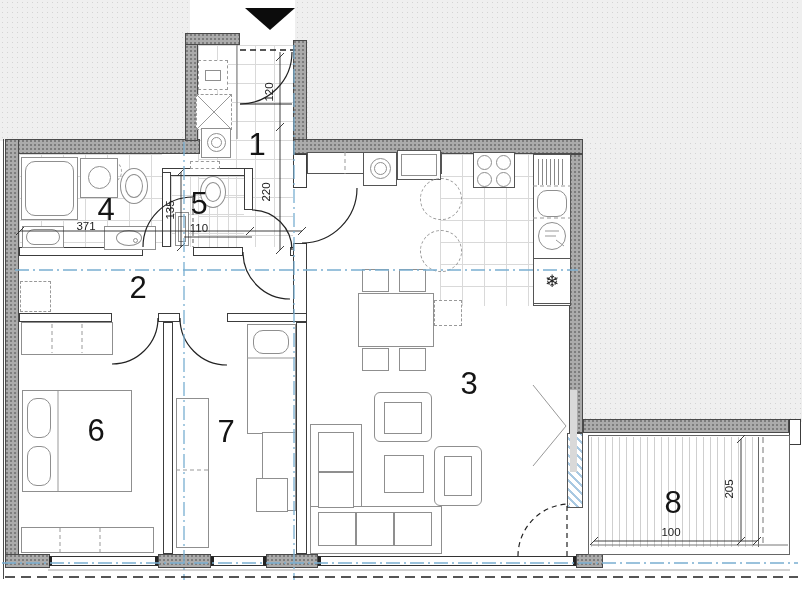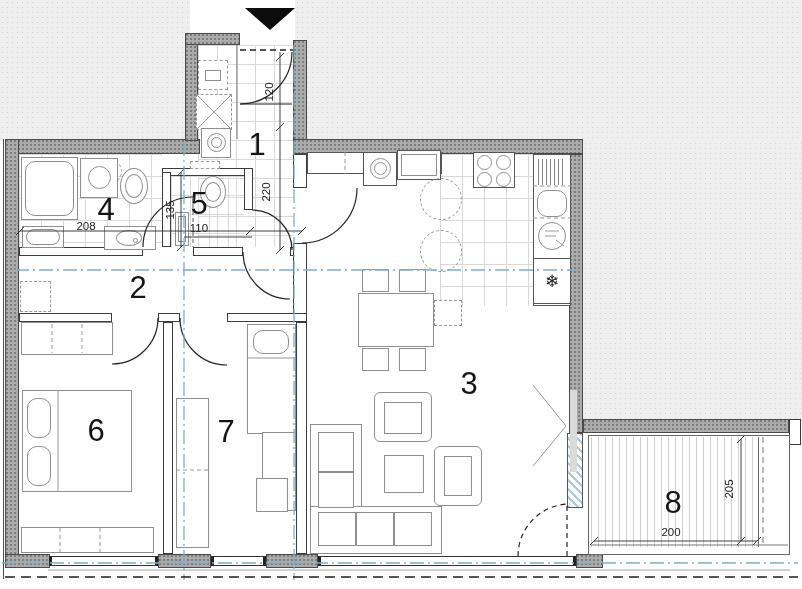--- a/index.html
+++ b/index.html
@@ -164,24 +164,24 @@
   <span class="lbl" style="left:138px;top:288px">2</span>
   <span class="lbl" style="left:469px;top:384px">3</span>
   <span class="lbl" style="left:106px;top:210px">4</span>
   <span class="lbl" style="left:199px;top:204px">5</span>
   <span class="lbl" style="left:96px;top:431px">6</span>
   <span class="lbl" style="left:226px;top:432px">7</span>
   <span class="lbl" style="left:673px;top:503px">8</span>
 
   <span class="dim dimv" style="left:269px;top:92px">120</span>
   <span class="dim dimv" style="left:266px;top:192px">220</span>
-  <span class="dim" style="left:86px;top:226px">208</span>
+  <span class="dim" style="left:86px;top:226px">371</span>
   <span class="dim dimv" style="left:170px;top:210px">135</span>
   <span class="dim" style="left:199px;top:228px">110</span>
-  <span class="dim" style="left:671px;top:532px">200</span>
+  <span class="dim" style="left:671px;top:532px">100</span>
   <span class="dim dimv" style="left:729px;top:489px">205</span>
 
   <svg class="overlay" width="802" height="589" viewBox="0 0 802 589">
 
     <g stroke="#222" stroke-width="1.2" fill="none">
       <path d="M292,52 A52,52 0 0 1 240,104"></path>
       <line x1="240" y1="104" x2="292" y2="104"></line>
       <path d="M357,188 A55,55 0 0 1 302,243"></path>
       <path d="M243,252 A47,47 0 0 0 290,299"></path>
       <path d="M252,210 A40,40 0 0 1 292,250"></path>

